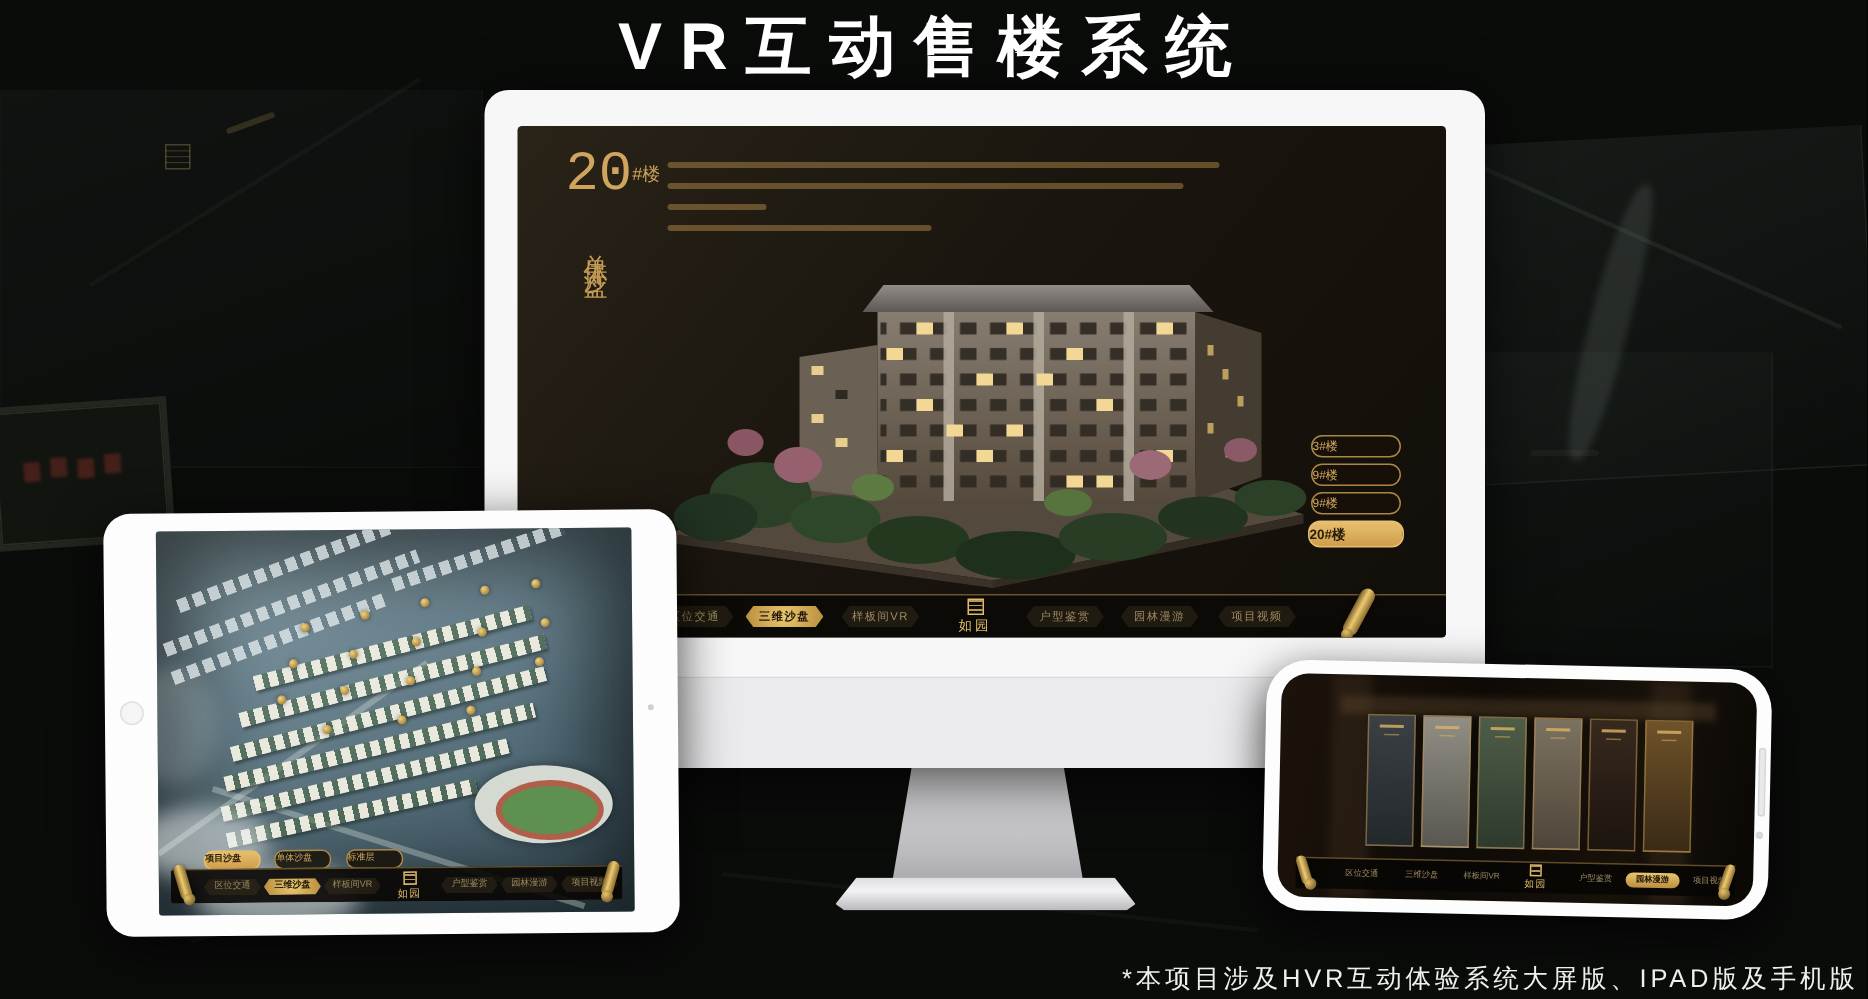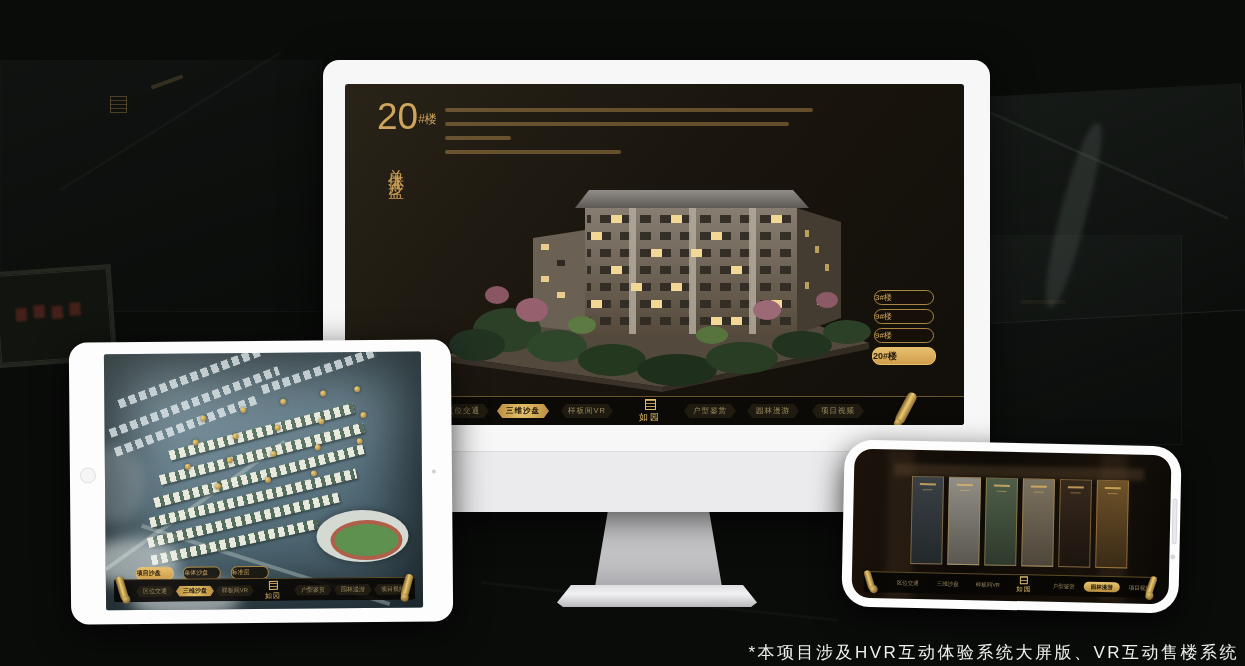--- a/index.html
+++ b/index.html
@@ -48,21 +48,21 @@
 
   
   .monitor{position:absolute;left:323px;top:60px;width:667px;height:452px;z-index:2;
            background:#f7f7f8;border-radius:16px 16px 10px 10px;
            box-shadow:0 8px 40px rgba(0,0,0,.75);}
   .chin-lower{position:absolute;left:0;right:0;top:391px;bottom:0;background:#ebebed;
               border-top:1px solid #dbdbde;border-radius:0 0 10px 10px;}
   .mscreen{position:absolute;left:22px;top:24px;width:619px;height:341px;border-radius:3px;
            background:linear-gradient(130deg,#292318 0%,#1a150e 45%,#120e09 100%);overflow:hidden;}
   .m-heading{position:absolute;left:32px;top:14px;color:#cfa45c;}
-  .m-num{font-family:Liberation Sans, sans-serif;font-size:37px;line-height:38px;}
+  .m-num{font-family:Liberation Mono, monospace;font-size:37px;line-height:38px;}
   .m-unit{font-size:12px;vertical-align:6px;}
   .m-sub{position:absolute;left:40px;top:72px;writing-mode:vertical-rl;font-size:16px;
          letter-spacing:5px;color:#c49b55;}
   .m-par{position:absolute;left:100px;top:24px;}
   .m-par i{display:block;height:4px;border-radius:2px;background:rgba(176,136,72,.5);margin-bottom:10px;}
   .m-bldg{position:absolute;left:92px;top:76px;}
   .m-floorbtns{position:absolute;right:28px;top:206px;}
   .m-floorbtns .pill{display:block;width:58px;height:13px;line-height:13px;font-size:8px;margin-bottom:4px;}
   .m-floorbtns .pill.active{width:62px;height:16px;line-height:16px;font-size:9px;margin-left:-2px;}
   .m-tabs{position:absolute;left:98px;bottom:34px;}
@@ -158,20 +158,21 @@
         <i style="left:36px;top:32px;"></i>
       <i style="left:54px;top:34px;"></i>
         <i style="left:72px;top:32px;"></i>
     </div>
     <div class="bg-goldsq"></div>
     <div class="bg-glim" style="left:470px;top:110px;width:40px;opacity:.25;"></div>
     <div class="bg-glim" style="left:150px;top:80px;width:34px;transform:rotate(-20deg);"></div>
     <div class="bg-glim" style="left:1020px;top:300px;width:46px;opacity:.3;"></div>
   </div>
 
+  <div class="title">VR互动售楼系统</div>
 
   <div class="stand-neck"></div>
   <div class="stand-base"></div>
   <div class="monitor">
     <div class="chin-lower"></div>
     <div class="mscreen">
 
       <div class="m-heading">
         <span class="m-num">20</span><span class="m-unit">#楼</span>
       </div>
@@ -354,15 +355,15 @@
         <span class="emb" style="left:182px;">户型鉴赏</span>
         <span class="emb active" style="left:220px;">园林漫游</span>
         <span class="emb" style="left:258px;">项目视频</span>
         <span class="scroll r"></span>
       </div>
     </div>
     <span class="ph-slot"></span>
     <span class="ph-dot"></span>
   </div>
 
-  <div class="footnote">*本项目涉及HVR互动体验系统大屏版、VR互动售楼系统</div>
+  <div class="footnote">*本项目涉及HVR互动体验系统大屏版、IPAD版及手机版</div>
 
 </div>
 
 </body></html>

